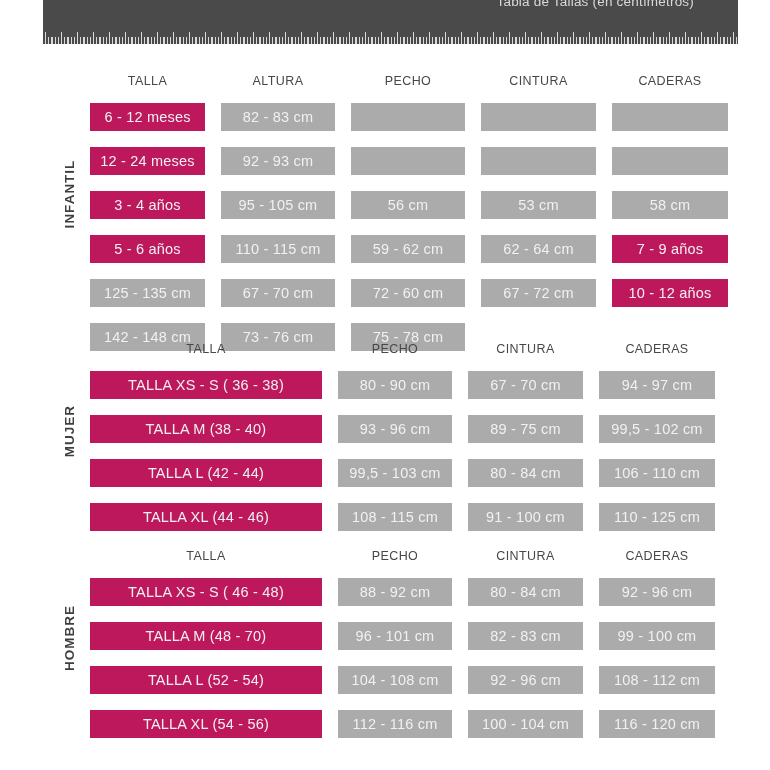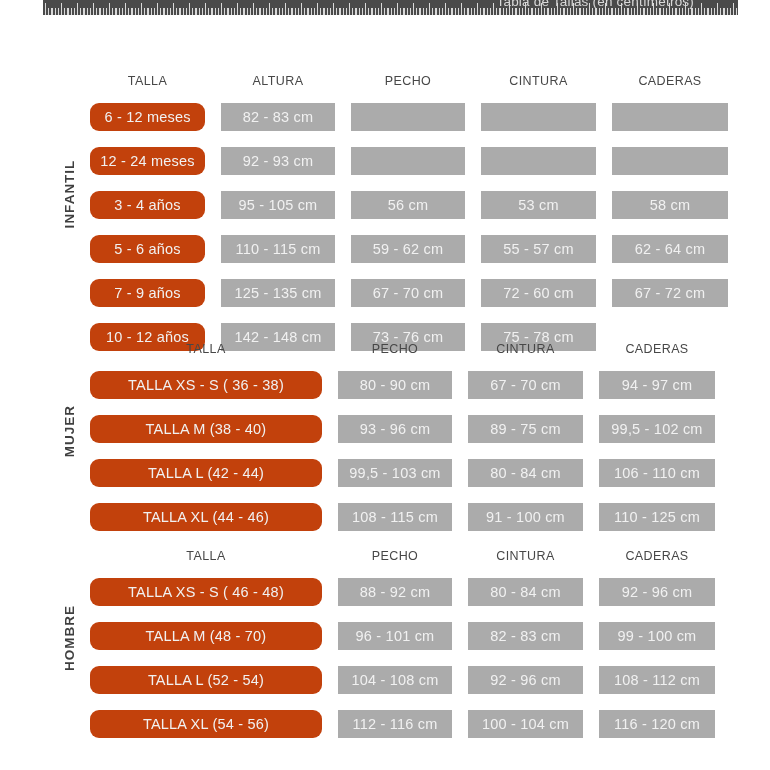--- a/index.html
+++ b/index.html
@@ -3,21 +3,21 @@
 <meta charset="utf-8">
 <style>
   html,body{margin:0;padding:0;}
   body{
     width:770px;height:770px;background:#ffffff;position:relative;
     font-family:"Liberation Sans", sans-serif;overflow:hidden;
   }
 
   
   .ruler{
-    position:absolute;left:43px;top:0;width:695px;height:15px;
+    position:absolute;left:43px;top:0;width:695px;height:44px;
     background:#4a4a4a;overflow:hidden;
   }
   .ruler-title{
     position:absolute;top:-6px;right:44px;
     color:#d9d9d9;font-size:13.5px;letter-spacing:.2px;white-space:nowrap;
   }
   .ticks-tall{
     position:absolute;bottom:0;left:2px;right:0;height:12px;
     background:repeating-linear-gradient(90deg,#d9d9d9 0 1.2px,transparent 1.2px 16px);
   }
@@ -38,21 +38,21 @@
   .thead{margin-bottom:13px;}
   .thead > div{
     height:18px;display:flex;align-items:center;justify-content:center;
     color:#474747;font-size:12.5px;letter-spacing:.4px;
   }
   .tbody{grid-auto-rows:28px;}
   .cell{
     display:flex;align-items:center;justify-content:center;
     color:#f1f1f1;font-size:14.5px;letter-spacing:.2px;white-space:nowrap;
   }
-  .dark{background:#c2410c;border-radius:9px;}
+  .dark{background:#be185d;}
   .light{background:#ababab;text-align:center;}
 
   .vlabel{
     position:absolute;left:-21px;
     transform:translate(-50%,-50%) rotate(-90deg);
     font-weight:bold;font-size:13.5px;color:#3f3f3f;letter-spacing:1px;
     white-space:nowrap;
   }
   .t1 .vlabel{top:122px;}
   .t2 .vlabel,.t3 .vlabel{top:91px;}
@@ -96,21 +96,20 @@
 
     <div class="cell dark">3 - 4 años</div>
     <div class="cell light">95 - 105 cm</div>
     <div class="cell light">56 cm</div>
     <div class="cell light">53 cm</div>
     <div class="cell light">58 cm</div>
 
     <div class="cell dark">5 - 6 años</div>
     <div class="cell light">110 - 115 cm</div>
     <div class="cell light">59 - 62 cm</div>
-    <div class="cell light">55 - 57 cm</div>
     <div class="cell light">62 - 64 cm</div>
 
     <div class="cell dark">7 - 9 años</div>
     <div class="cell light">125 - 135 cm</div>
     <div class="cell light">67 - 70 cm</div>
     <div class="cell light">72 - 60 cm</div>
     <div class="cell light">67 - 72 cm</div>
 
     <div class="cell dark">10 - 12 años</div>
     <div class="cell light">142 - 148 cm</div>

